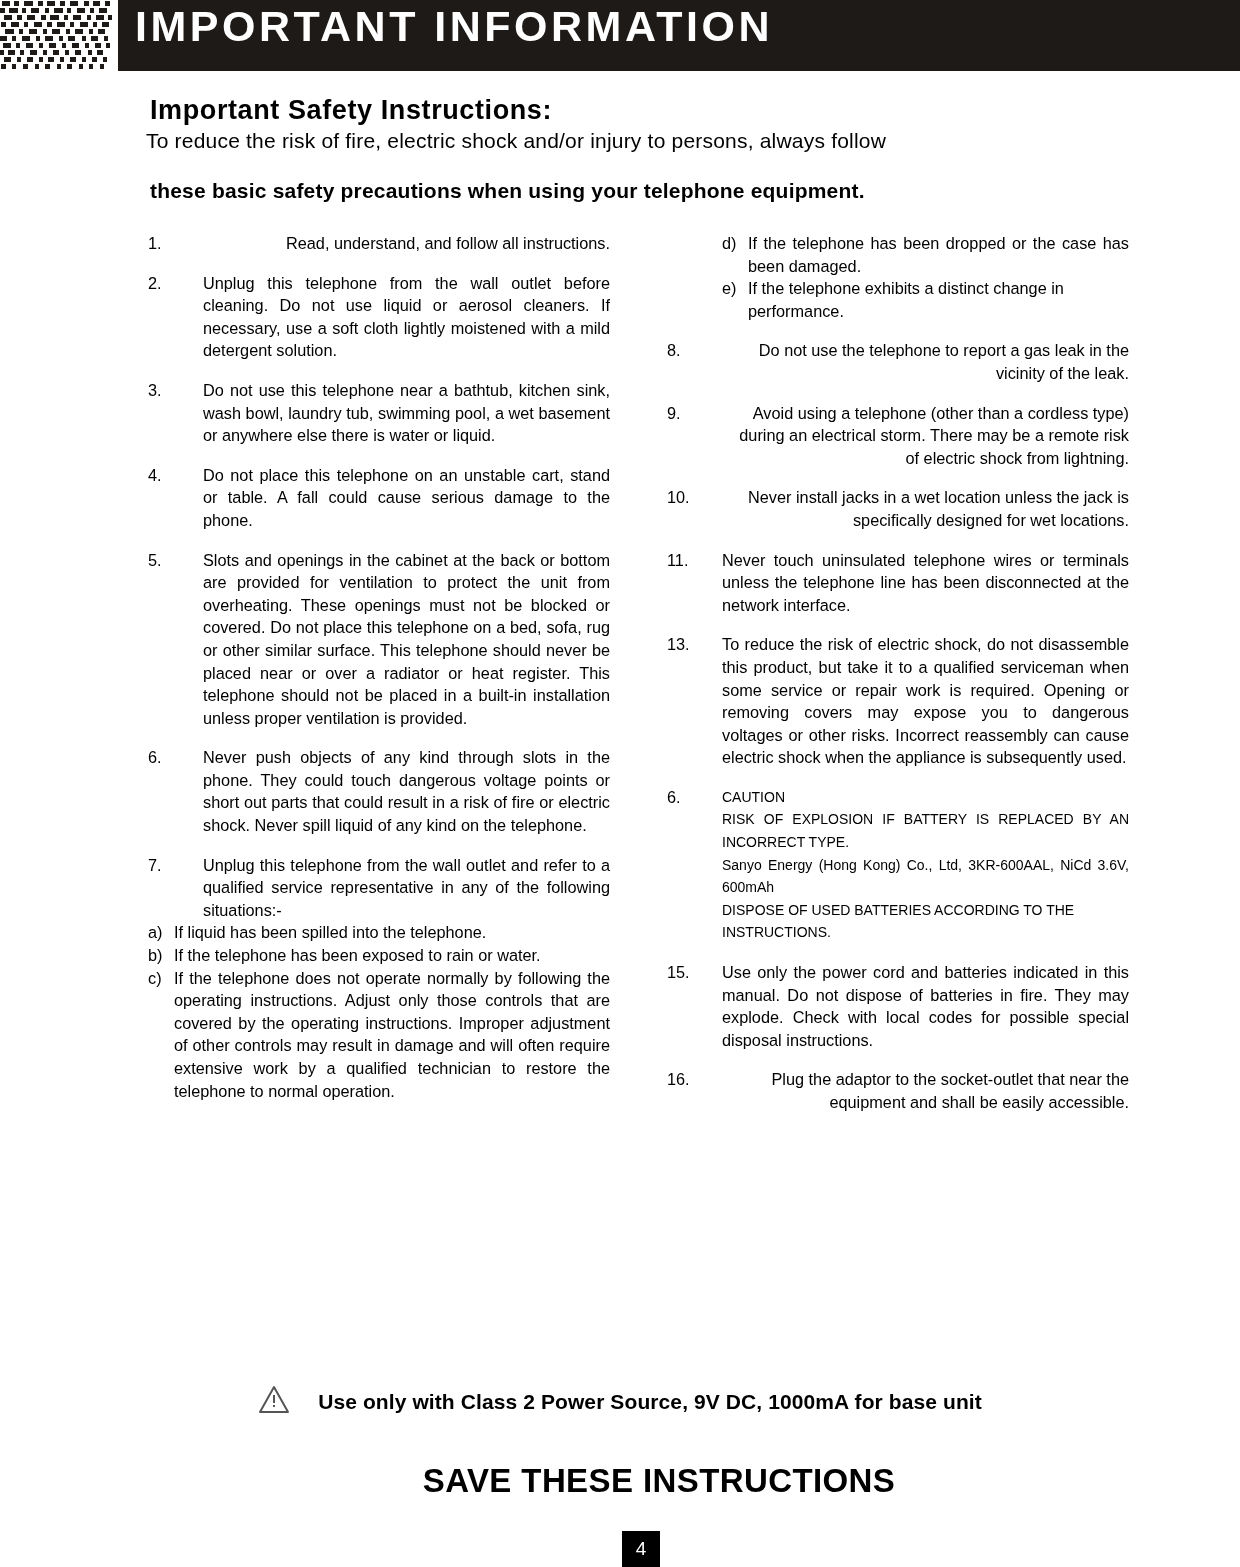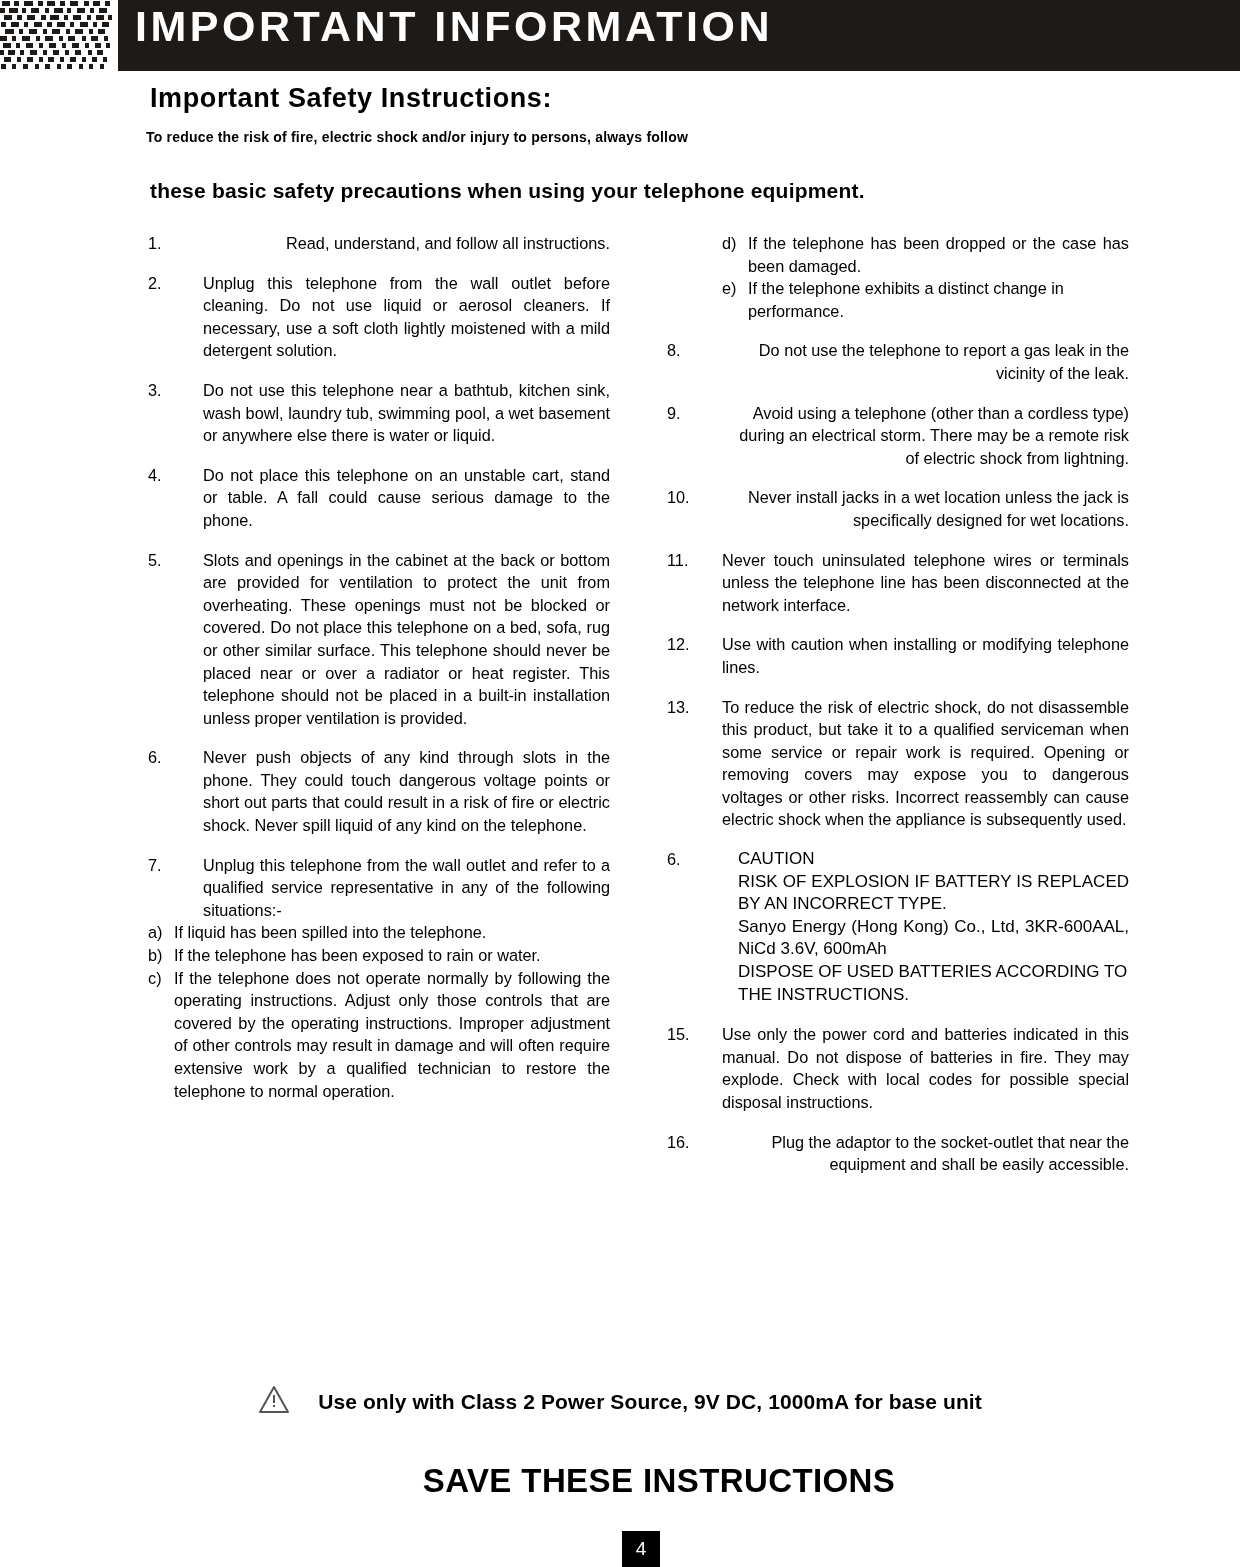--- a/index.html
+++ b/index.html
@@ -52,32 +52,32 @@
 
   
   .intro {
     position: absolute;
     left: 0; top: 71px;
     width: 1240px;
   }
   .intro-heading {
     position: absolute;
     left: 150px;
-    top: 12px;
+    top: 24px;
     font-size: 27px;
     font-weight: bold;
     letter-spacing: 0.6px;
     white-space: nowrap;
   }
   .intro-line1 {
     position: absolute;
     left: 146px;
     top: 58px;
-    font-size: 14px;
-    font-weight: bold;
+    font-size: 21px;
+    font-weight: normal;
     letter-spacing: 0.2px;
     white-space: nowrap;
   }
   .intro-line2 {
     position: absolute;
     left: 150px;
     top: 108px;
     font-size: 21px;
     font-weight: bold;
     letter-spacing: 0.2px;
@@ -144,24 +144,23 @@
     top: 0;
   }
   
   .lead-sub {
     margin-left: 55px;
     margin-bottom: 17px;
   }
 
   .block-line {
     text-align: left;
-    font-size: 17px;
+    font-size: 14px;
     line-height: 22.6px;
     white-space: pre-wrap;
-    margin-left: 16px;
   }
 
   
   .notice {
     position: absolute;
     left: 0;
     top: 1385px;
     width: 1240px;
     text-align: center;
   }
@@ -405,24 +404,20 @@
     <div class="item">
       <span class="item-num">10.</span>
       <div class="item-body nojustify">Never install jacks in a wet location unless the jack is specifically designed for wet locations.</div>
     </div>
 
     <div class="item">
       <span class="item-num">11.</span>
       <div class="item-body">Never touch uninsulated telephone wires or terminals unless the telephone line has been disconnected at the network interface.</div>
     </div>
 
-    <div class="item">
-      <span class="item-num">12.</span>
-      <div class="item-body">Use with caution when installing or modifying telephone lines.</div>
-    </div>
 
     <div class="item">
       <span class="item-num">13.</span>
       <div class="item-body">To reduce the risk of electric shock, do not disassemble this product, but take it to a qualified serviceman when some service or repair work is required.  Opening or removing covers may expose you to dangerous voltages or other risks.   Incorrect reassembly can cause electric shock when the appliance is subsequently used.</div>
     </div>
 
     <div class="item">
       <span class="item-num">6.</span>
       <div class="item-body">
         <div class="block-line">CAUTION</div>

